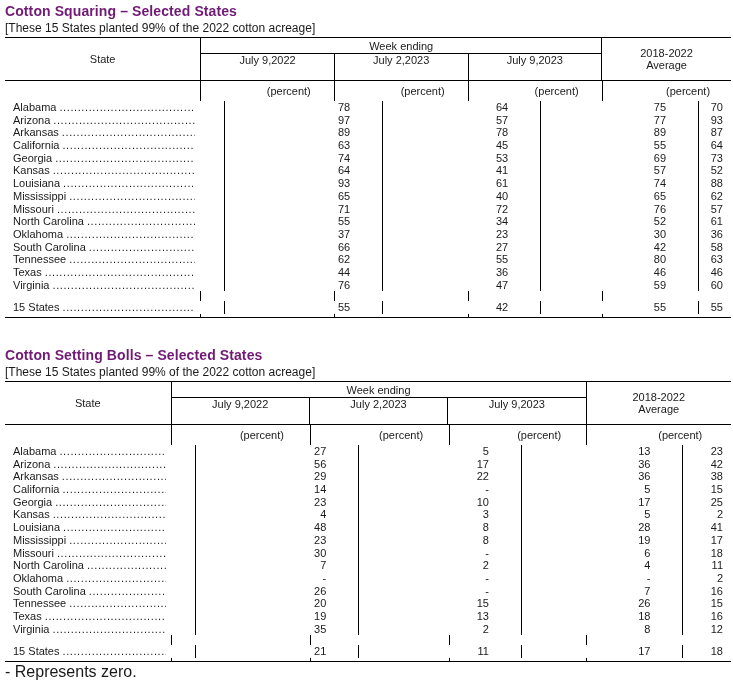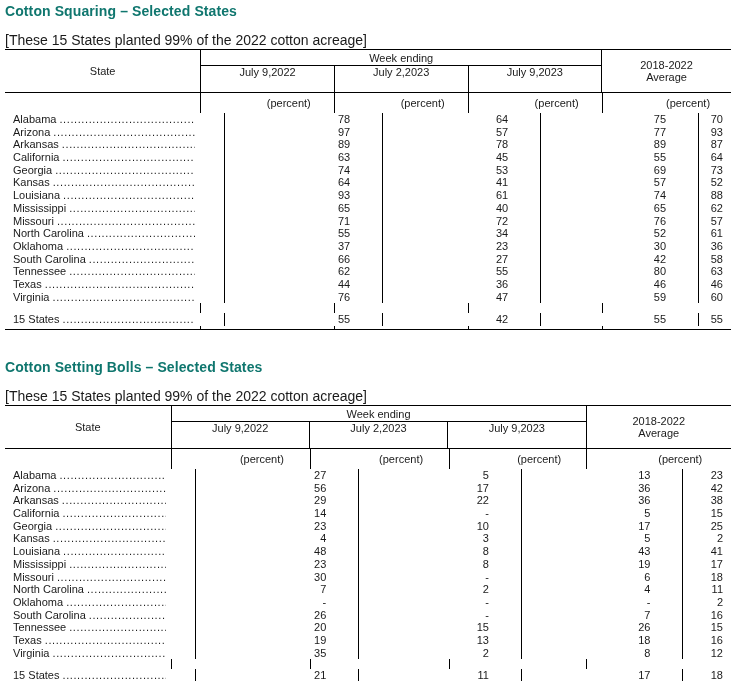--- a/index.html
+++ b/index.html
@@ -7,23 +7,23 @@
   body {
     width:733px; height:681px; overflow:hidden;
     color:#1a1a1a;
     font-family:"Liberation Sans", sans-serif;
     font-size:11px;
   }
   .page { padding:4px 2px 0 5px; }
 
   .title {
     font-size:14px; font-weight:bold; line-height:15px;
-    letter-spacing:0.1px; color:#0f766e;
-  }
-  .note { font-size:14px; line-height:12px; margin-top:15px; }
+    letter-spacing:0.1px; color:#701a75;
+  }
+  .note { font-size:12px; line-height:12px; margin-top:3px; }
 
   .tbl {
     margin-top:3px;
     border-top:1px solid #000;
     border-bottom:1px solid #000;
   }
 
   
   .thead { display:flex; border-bottom:1px solid #000; }
   .h-state {
@@ -405,21 +405,21 @@
           <div class="cell c4 num">5</div>
           <div class="cell c5 num">2</div>
         </div>
           <div class="row data-row">
           <div class="cell c1 state-cell">
             <span class="sname">Louisiana</span>
             <span class="dots"></span>
           </div>
           <div class="cell c2 num">48</div>
           <div class="cell c3 num">8</div>
-          <div class="cell c4 num">43</div>
+          <div class="cell c4 num">28</div>
           <div class="cell c5 num">41</div>
         </div>
           <div class="row data-row">
           <div class="cell c1 state-cell">
             <span class="sname">Mississippi</span>
             <span class="dots"></span>
           </div>
           <div class="cell c2 num">23</div>
           <div class="cell c3 num">8</div>
           <div class="cell c4 num">19</div>

